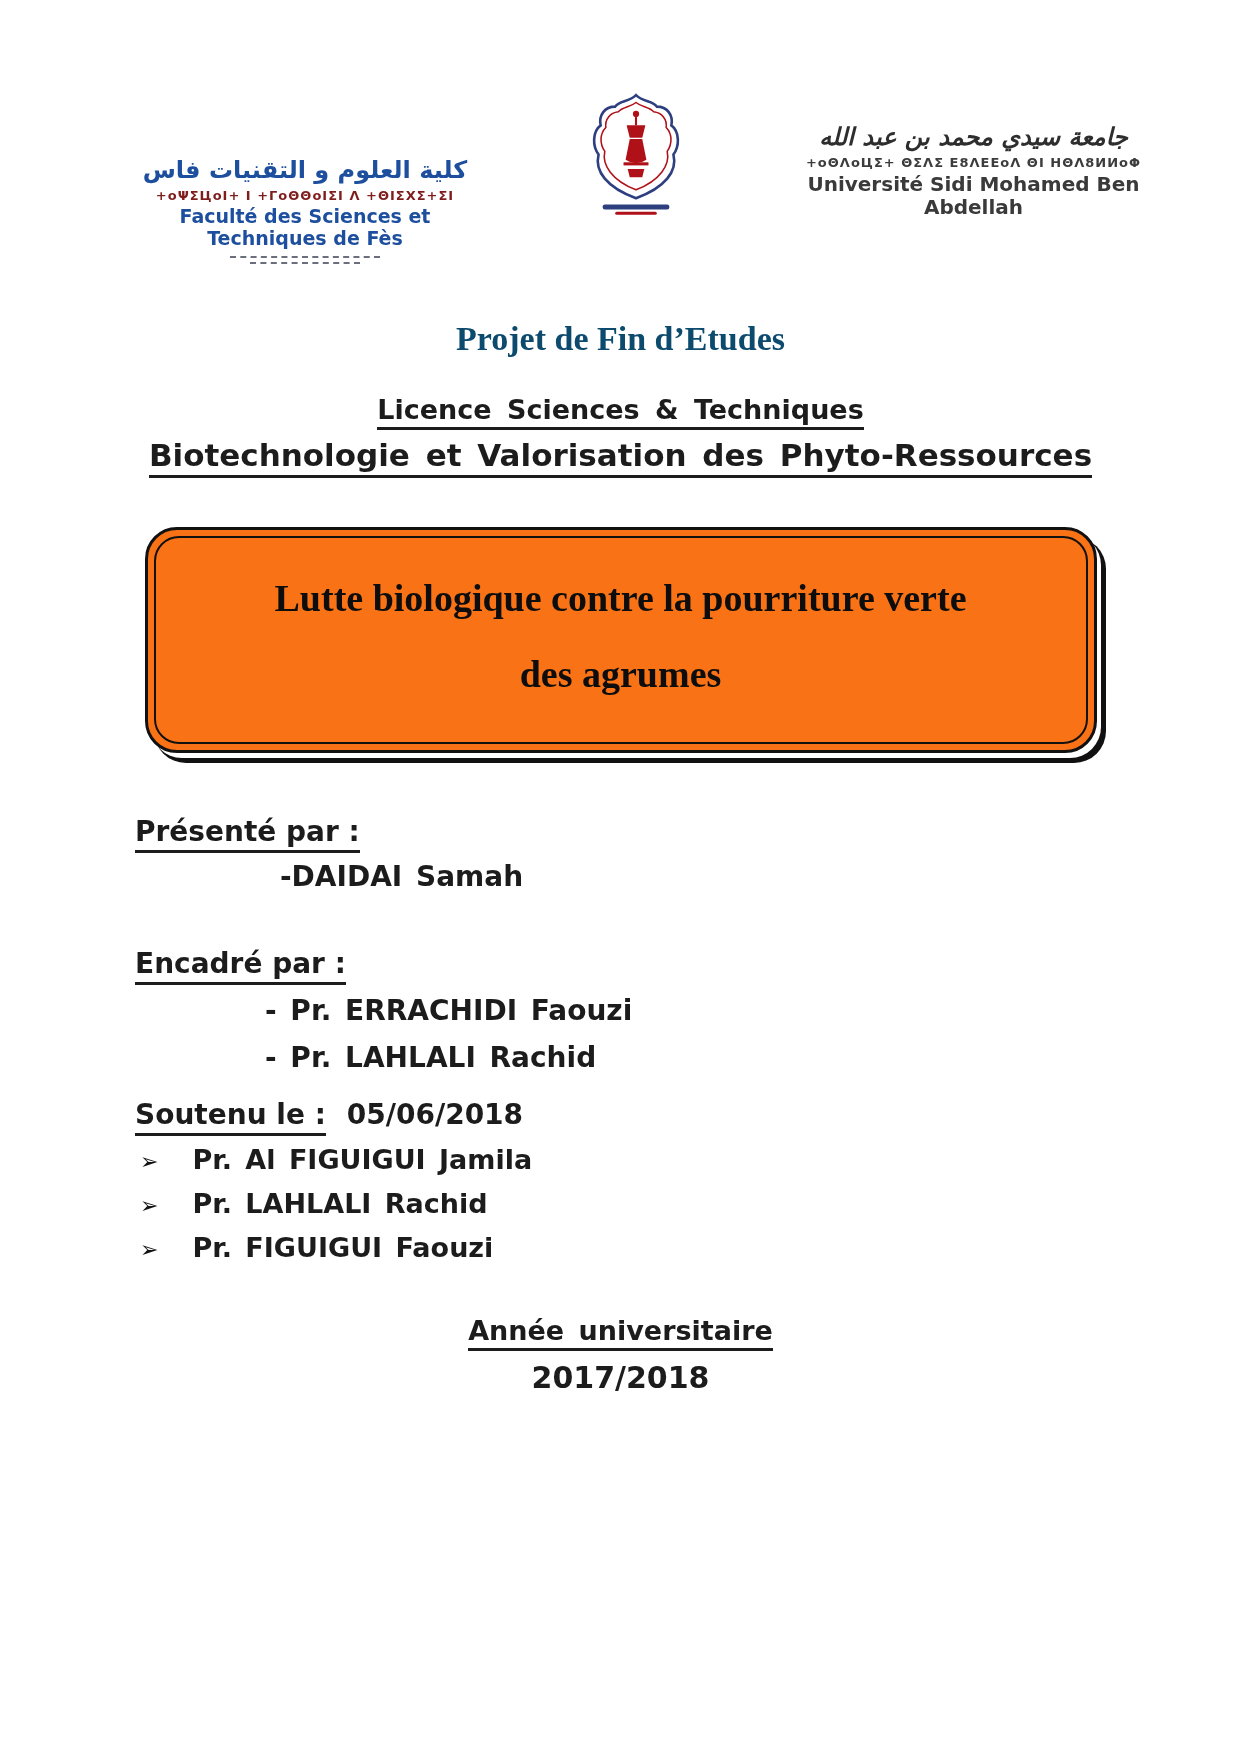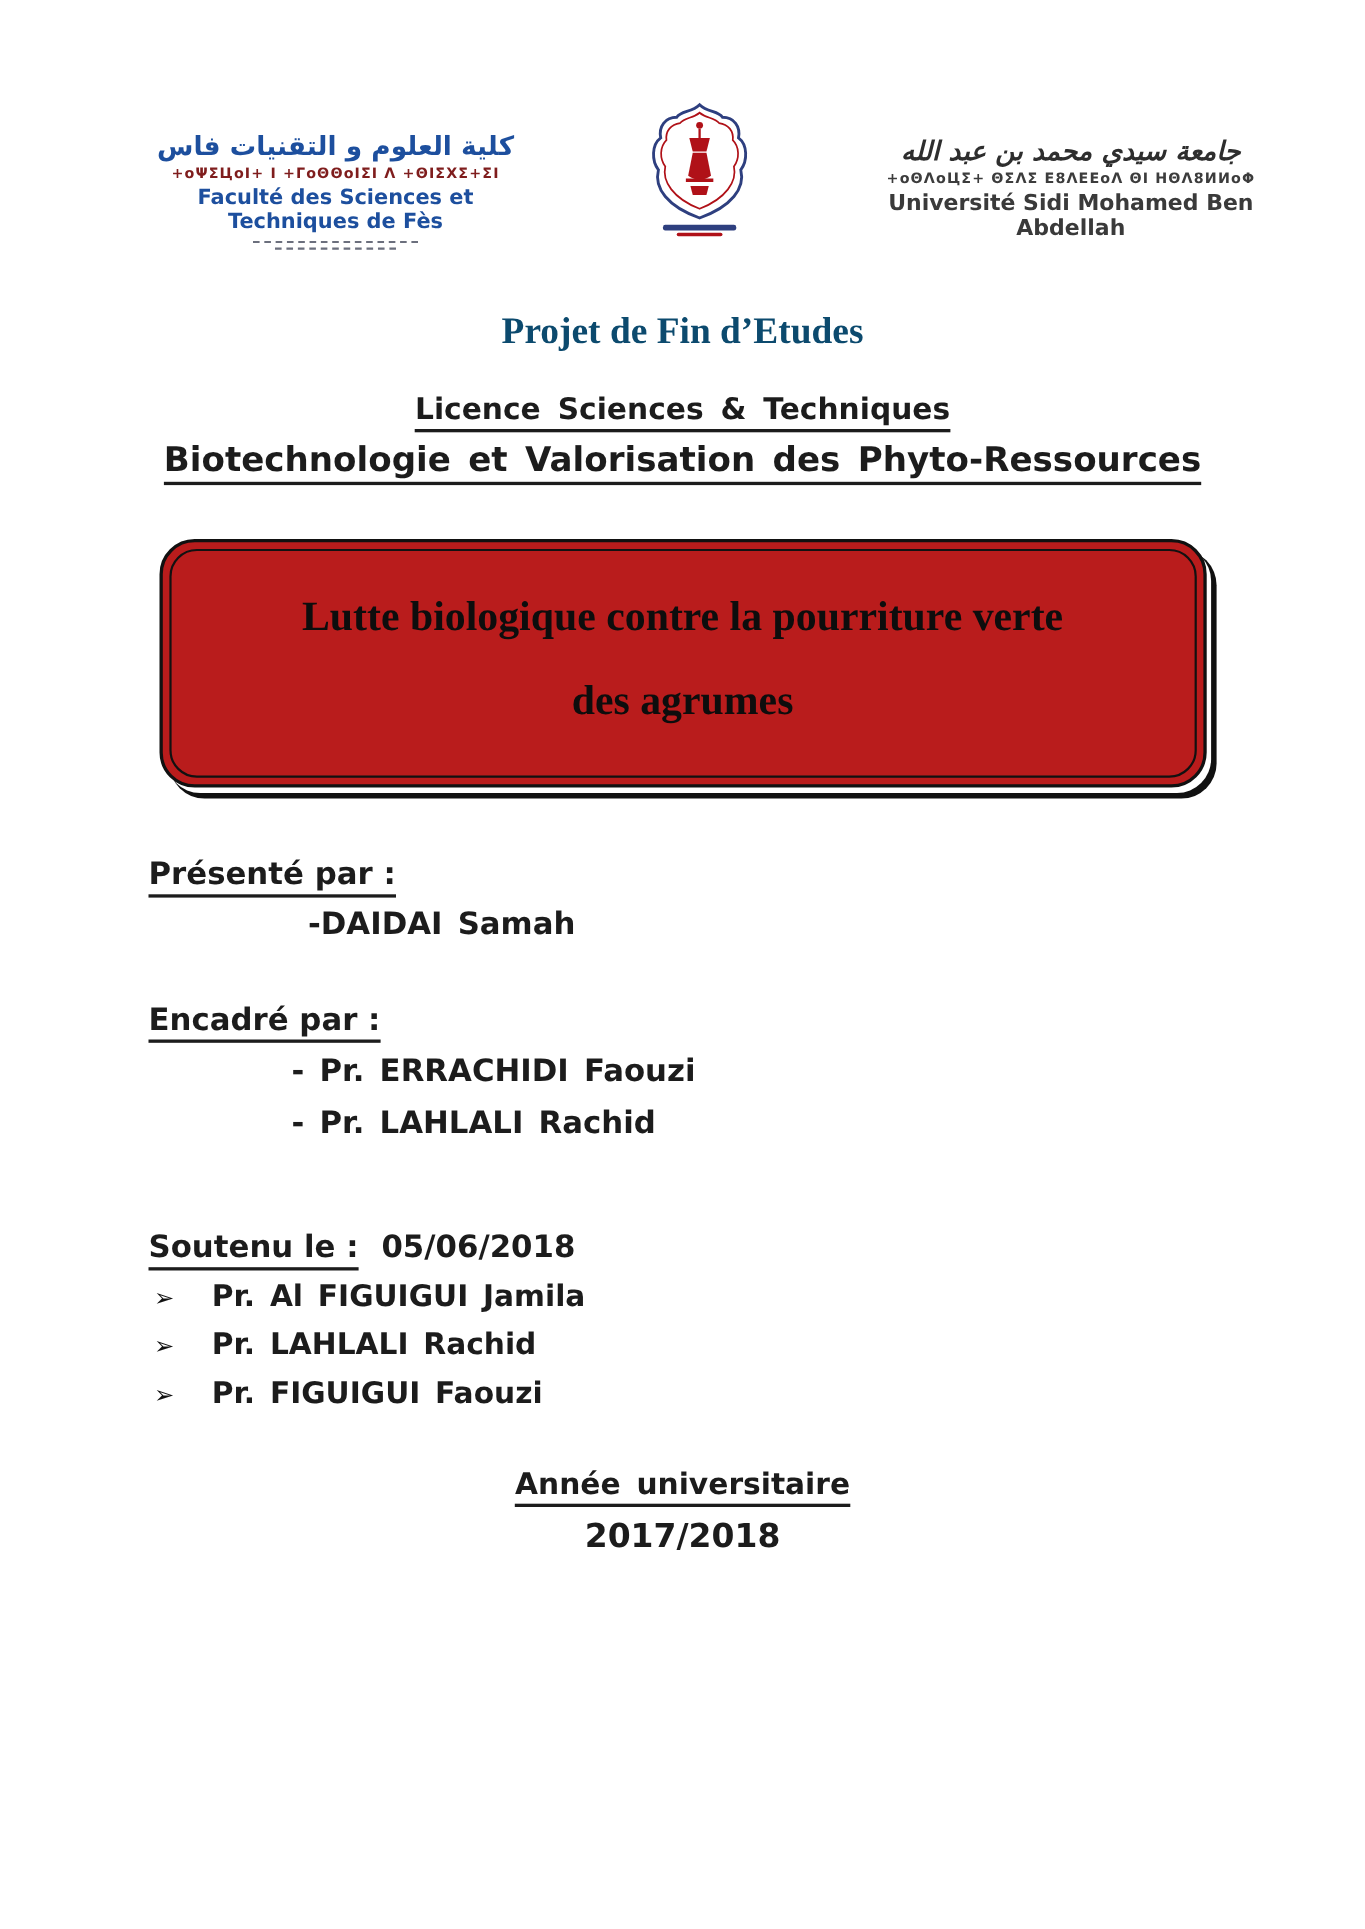--- a/index.html
+++ b/index.html
@@ -18,21 +18,21 @@
     display: flex;
     justify-content: space-between;
     align-items: flex-start;
     padding: 92px 95px 0 140px;
   }
   .h-left { width: 330px; text-align: center; margin-top: 26px; }
   .h-right { width: 345px; text-align: center; margin-top: 30px; }
   .h-logo { width: 110px; flex: 0 0 auto; margin: 0 10px; text-align: center; }
 
   .arabic { font-size: 24px; font-weight: bold; line-height: 1.25; }
-  .blue   { color: #1d4f9e; }
+  .blue   { color: #1d4f9e; margin-top: 37px; }
   .dark   { color: #2e2e2e; font-style: italic; }
   .tifinagh {
     font-size: 13px; font-weight: bold; color: #7f1d1d;
     letter-spacing: 1px; margin-top: 3px; white-space: nowrap;
   }
   .h-right .tifinagh { color: #3c3c3c; }
   .french { font-size: 19px; font-weight: bold; margin-top: 3px; line-height: 1.15; }
   .h-right .french { color: #3a3a3a; font-size: 20px; }
 
   .dashes { margin-top: 6px; display: flex; flex-direction: column; align-items: center; gap: 4px; }
@@ -57,42 +57,42 @@
   }
   .u { border-bottom: 3px solid currentColor; padding-bottom: 2px; }
 
   
   .title-box {
     width: 952px;
     margin: 54px auto 0 auto;
     border: 3px solid #111;
     border-radius: 32px;
     padding: 6px;
-    background: #b91c1c;
+    background: #f97316;
     box-shadow: 5px 6px 0 -1px #ffffff, 9px 10px 0 0 #111111;
   }
   .title-box-inner {
     border: 2px solid #111;
     border-radius: 25px;
     text-align: center;
     padding: 38px 24px 46px 24px;
   }
   .thesis-line {
     font-family: "Liberation Serif", "DejaVu Serif", serif;
     font-size: 38px; font-weight: bold; color: #0d0d0d;
   }
   .thesis-line.second { margin-top: 32px; }
 
   
   .info { margin: 62px 120px 0 135px; font-size: 28px; }
   .label { font-weight: bold; font-size: 28px; }
   .presented-name { margin-top: 12px; margin-left: 145px; font-weight: bold; word-spacing: 4px; }
   .encadre { margin-top: 54px; }
   .sup-name { margin-top: 14px; margin-left: 130px; font-weight: bold; word-spacing: 4px; }
-  .soutenu { margin-top: 80px; }
+  .soutenu { margin-top: 24px; }
   .soutenu .date { font-weight: bold; margin-left: 12px; }
   .jury-intro { margin-top: 16px; font-size: 26px; font-weight: normal; color: #222; }
   .jury { list-style: none; margin-top: 10px; }
   .jury li { display: flex; align-items: baseline; margin-top: 13px; }
   .bullet { font-size: 22px; margin-right: 34px; margin-left: 5px; color: #111; }
   .jury-name { font-weight: bold; font-size: 27px; word-spacing: 4px; }
 
   
   .footer { margin-top: 52px; text-align: center; }
   .annee { font-size: 27px; font-weight: bold; word-spacing: 5px; }

